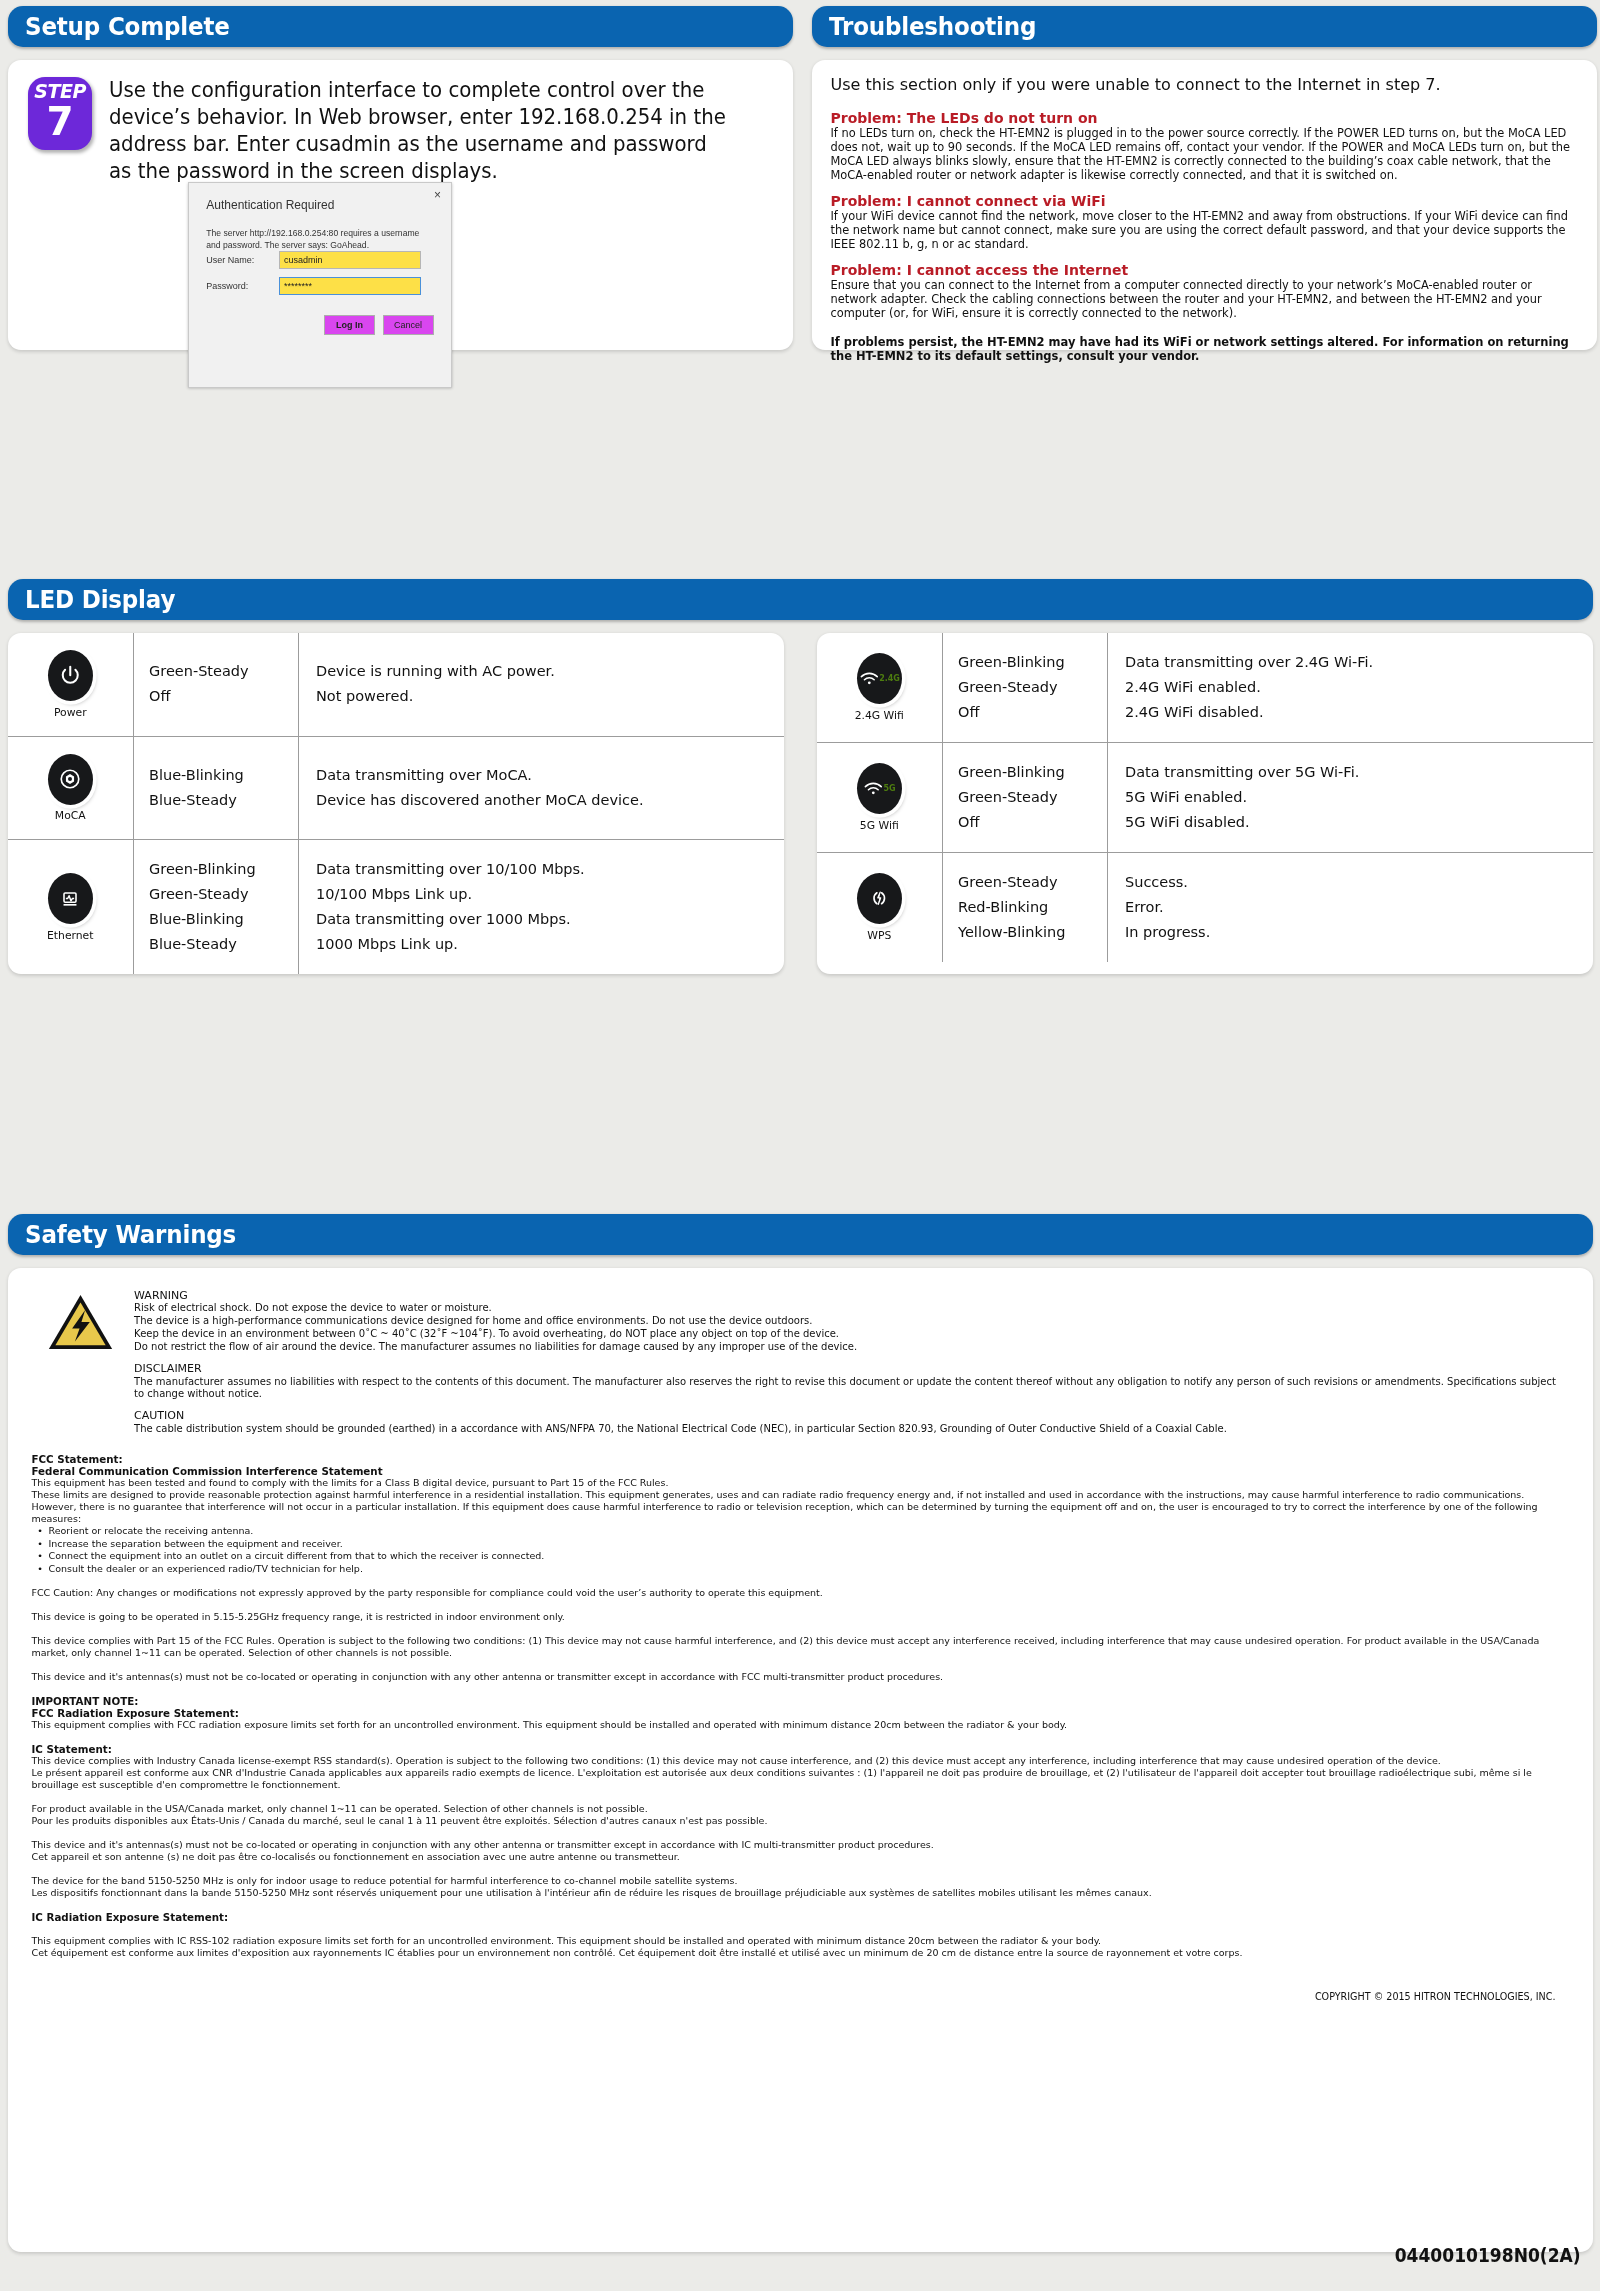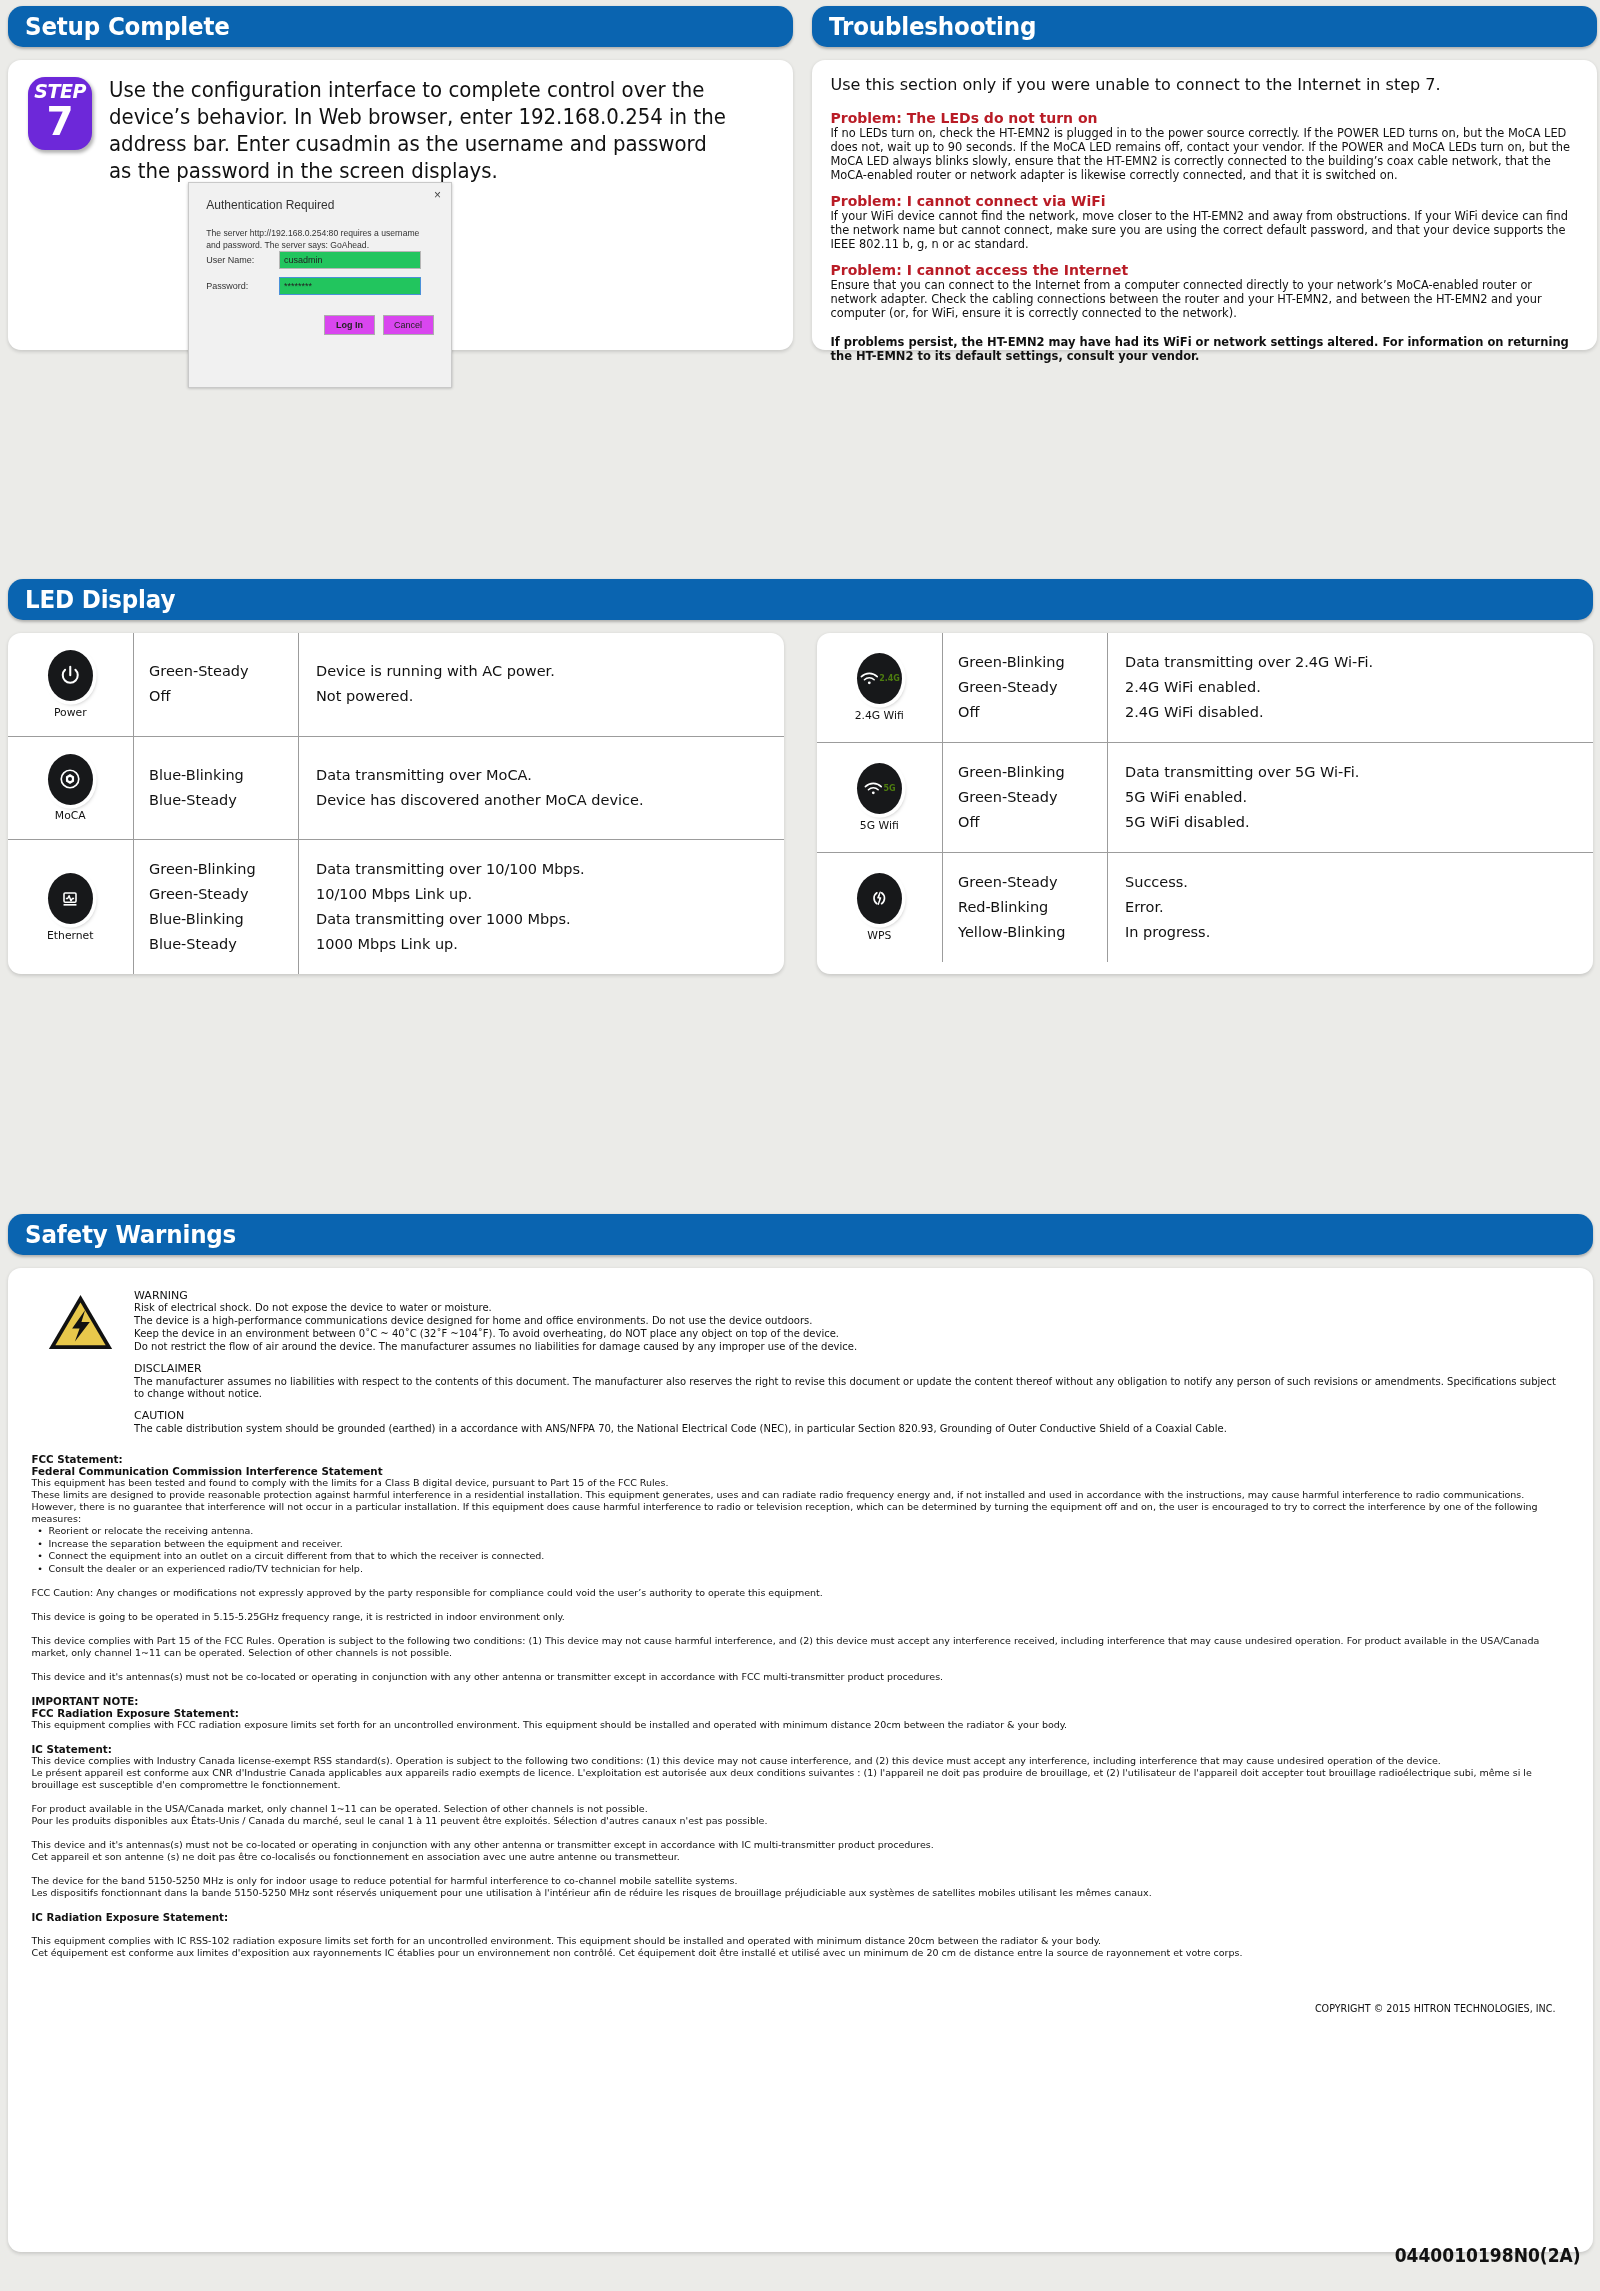--- a/index.html
+++ b/index.html
@@ -87,21 +87,21 @@
   .auth-title { font-size: 12px; color: #333; margin: 2.8px 0 0 2.8px; }
   .auth-desc {
     font-size: 8.6px; color: #333; line-height: 12px;
     margin: 15px 0 0 2.8px; width: 220px;
   }
   .auth-field { display: flex; align-items: center; margin-left: 2.8px; }
   .auth-field:first-of-type { margin-top: 22.5px; }
   .auth-label { width: 73px; font-size: 9px; color: #333; }
   .auth-input {
     width: 142px; height: 18px;
-    border: 0.9px solid #b6b6b6; background: #22c55e;
+    border: 0.9px solid #b6b6b6; background: #fde047;
     font-size: 9px; color: #222;
     padding: 0 3.7px; line-height: 16px;
   }
   .auth-input.focused { border: 0.9px solid #4a90d9; }
   .auth-buttons { display:flex; justify-content:flex-end; gap: 7.5px; margin-top: 20.6px; margin-right: 1.9px; }
   .auth-btn {
     min-width: 51px; height: 19.7px;
     border: 0.9px solid #adadad; background: #d946ef;
     font-size: 9px; color: #222;
     display:flex; align-items:center; justify-content:center;
@@ -153,21 +153,21 @@
 
   .legal { margin-top: 17px; }
   .l-h { font-weight: bold; font-size: 10.3px; font-family:"DejaVu Sans",sans-serif; color:#111; }
   .l-p { font-size: 9.5px; line-height: 12px; color:#111; font-family:"DejaVu Sans",sans-serif; }
   .l-sp { height: 12px; }
   ul.l-ul { margin: 0; padding-left: 17px; list-style: none; }
   ul.l-ul li { font-size: 9.5px; line-height: 12.6px; color:#111; font-family:"DejaVu Sans",sans-serif; position: relative;}
   ul.l-ul li:before { content:"•"; position:absolute; left:-11.2px; }
   .copyright {
     text-align: right; font-size: 9.6px; color:#111;
-    font-family:"DejaVu Sans",sans-serif; margin-top: 44px; padding-right: 13px;
+    font-family:"DejaVu Sans",sans-serif; margin-top: 32px; padding-right: 13px;
   }
   .docnum {
     position: absolute; right: 19px; top: 2244px;
     font-size: 19px; font-weight: bold; color:#111;
     font-family:"DejaVu Sans",sans-serif;
     transform: scaleX(.9); transform-origin: right center;
   }
 </style>
 </head>
 <body>

